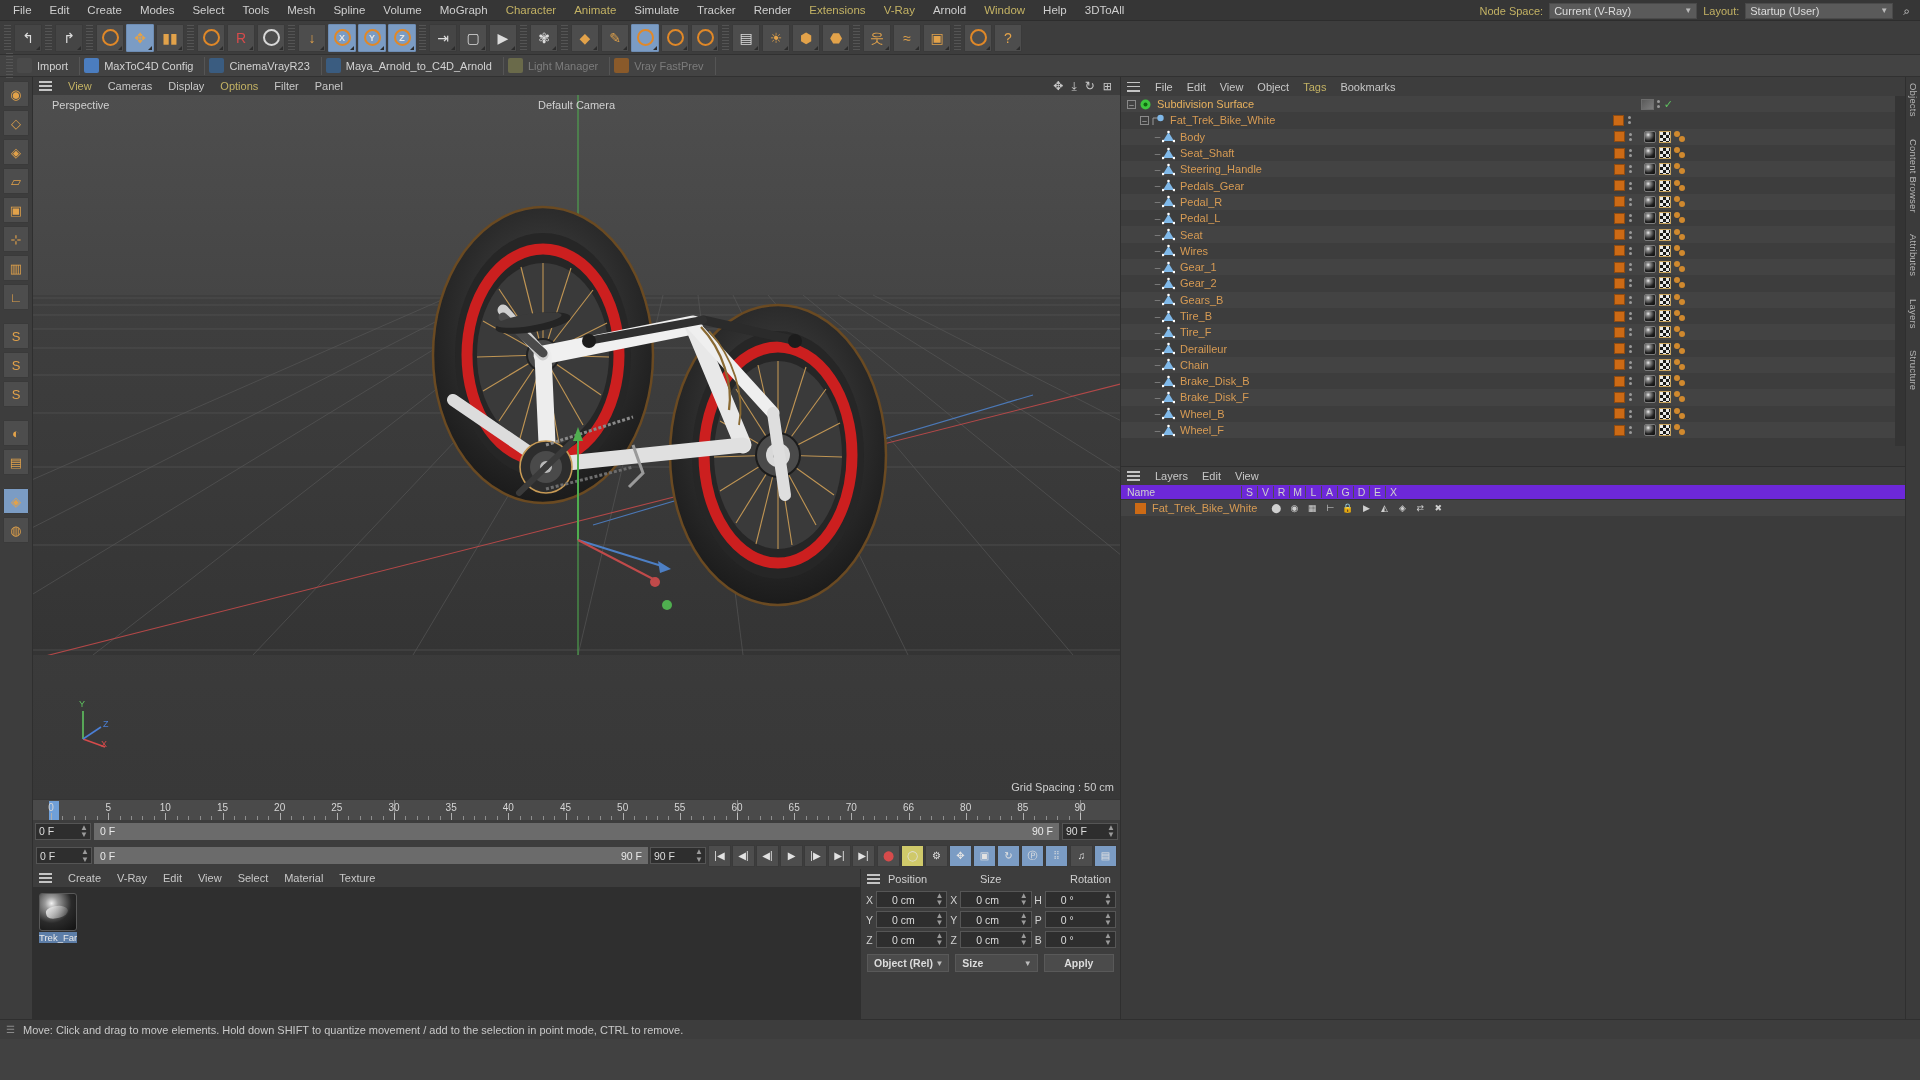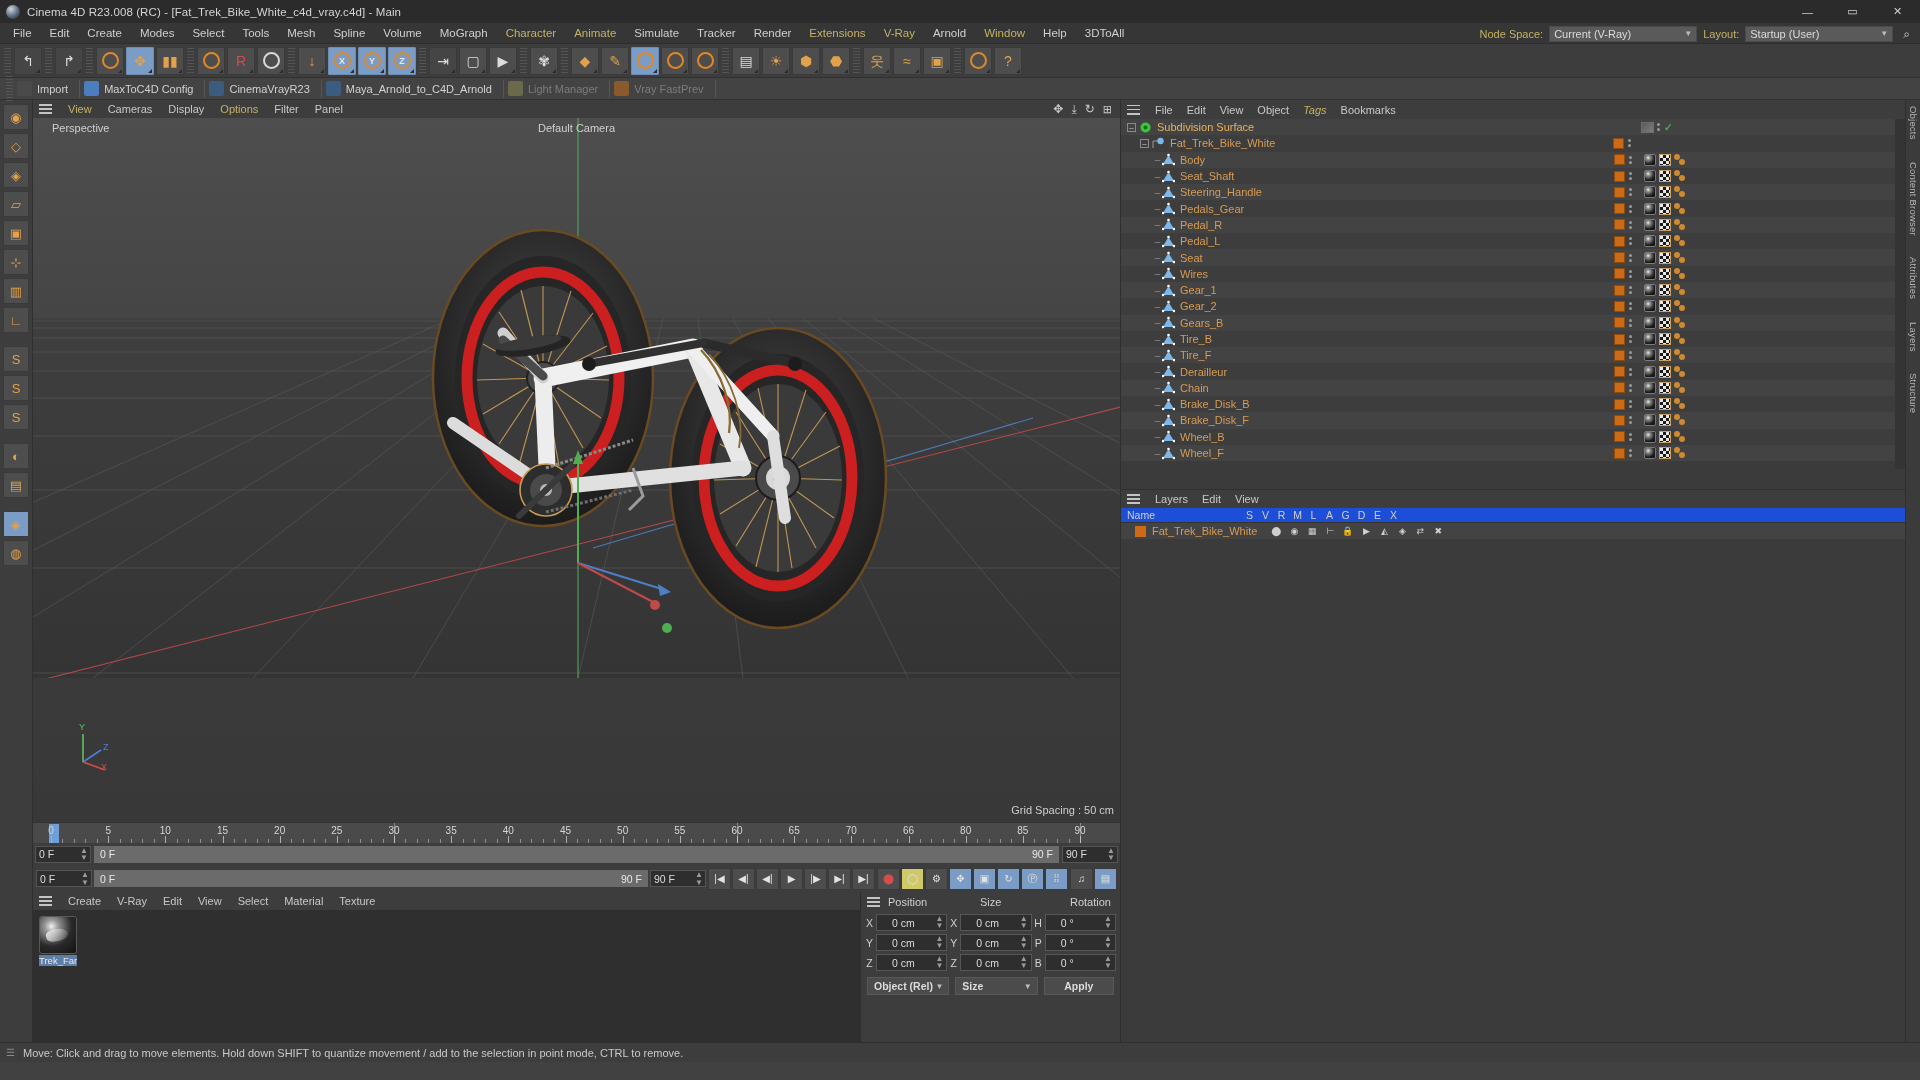--- a/index.html
+++ b/index.html
@@ -192,21 +192,21 @@
   .cm-sel .chev { position: absolute; right: 5px; font-size: 8px; color: #bdbdbd; }
   .cm-apply {
     background: #4b4b4b; border: 1px solid #595959; height: 18px; flex: 1;
     color: #dcdcdc; font-size: 10.5px; display: flex; align-items: center; justify-content: center;
   }
 
   
   .rightpanel { flex: 1; background: #3b3b3b; display: flex; flex-direction: column; border-left: 1px solid #2f2f2f; }
   .om-menubar { height: 19px; background: #3d3d3d; display: flex; align-items: center; padding-left: 6px; }
   .om-menu { color: #c8c8c8; font-size: 11px; padding: 0 7px; }
-  .om-menu.hl { color: #c3b264; font-style: italic; }
+  .om-menu.hl { color: #c3b264; }
   .om-body { background: #3b3b3b; overflow: hidden; }
 
   .om-row { height: 16.3px; display: flex; align-items: center; position: relative; font-size: 11px; }
   .om-row.even { background: #434343; }
   .om-row.odd  { background: #3d3d3d; }
   .om-indent { flex: 0 0 auto; }
   .om-expand {
     width: 9px; height: 9px; border: 1px solid #8a8a8a; color: #d0d0d0; font-size: 8px;
     display: flex; align-items: center; justify-content: center; margin-right: 3px; flex: 0 0 auto;
   }
@@ -232,21 +232,21 @@
   .tag-ball { width: 13px; height: 12px; position: relative; }
   .tag-ball i { position: absolute; width: 6px; height: 6px; border-radius: 50%; background: #d0892e; }
   .tag-ball i:nth-child(1) { left: 0; top: 0; }
   .tag-ball i:nth-child(2) { left: 5px; top: 5px; }
   .om-gray { width: 13px; height: 11px; background: linear-gradient(135deg,#5a5a5a, #7d7d7d); border: 1px solid #6d6d6d; }
   .om-check { color: #5fc25f; font-size: 11px; }
   .om-scrollbar { position: absolute; right: 0; top: 0; width: 10px; background: #343434; }
 
   
   .lay-menubar { height: 19px; background: #3d3d3d; display: flex; align-items: center; padding-left: 6px; border-top: 1px solid #2f2f2f; }
-  .lay-header { height: 15px; background: #1d4ed8; display: flex; align-items: center; font-size: 10.5px; color: #cfcfcf; border-bottom: 1px solid #333; }
+  .lay-header { height: 15px; background: #6d28d9; display: flex; align-items: center; font-size: 10.5px; color: #cfcfcf; border-bottom: 1px solid #333; }
   .lay-header .lh-name { width: 120px; padding-left: 6px; }
   .lay-header .lh-col { width: 16px; text-align: center; border-left: 1px solid #4d4d4d; }
   .lay-row { height: 16px; display: flex; align-items: center; background: #434343; font-size: 11px; }
   .lay-swatch { width: 11px; height: 11px; background: #cc6a15; margin: 0 6px 0 14px; }
   .lay-name { color: #d79b54; }
   .lay-icons { display: flex; align-items: center; gap: 4px; margin-left: 12px; color: #cfcfcf; font-size: 9px; }
 
   .farright {
     width: 15px; background: #3b3b3b; border-left: 1px solid #2f2f2f;
     display: flex; flex-direction: column; align-items: center; padding-top: 6px; gap: 22px;
@@ -260,29 +260,20 @@
   }
   .status-text { color: #c9c9c9; font-size: 11px; }
 
   .attr-placeholder { flex: 1; background: #3b3b3b; }
 </style>
 </head>
 <body>
 
 <div class="app">
 
-  <div class="titlebar">
-    <div class="title-icon"></div>
-    <div class="title-text">Cinema 4D R23.008 (RC) - [Fat_Trek_Bike_White_c4d_vray.c4d] - Main</div>
-    <div class="win-buttons">
-      <div class="win-btn">—</div>
-      <div class="win-btn">▭</div>
-      <div class="win-btn close">✕</div>
-    </div>
-  </div>
 
   <div class="menubar" id="menubar">
 
   <div class="menu-item">File</div>
       <div class="menu-item">Edit</div>
       <div class="menu-item">Create</div>
       <div class="menu-item">Modes</div>
       <div class="menu-item">Select</div>
       <div class="menu-item">Tools</div>
       <div class="menu-item">Mesh</div>

